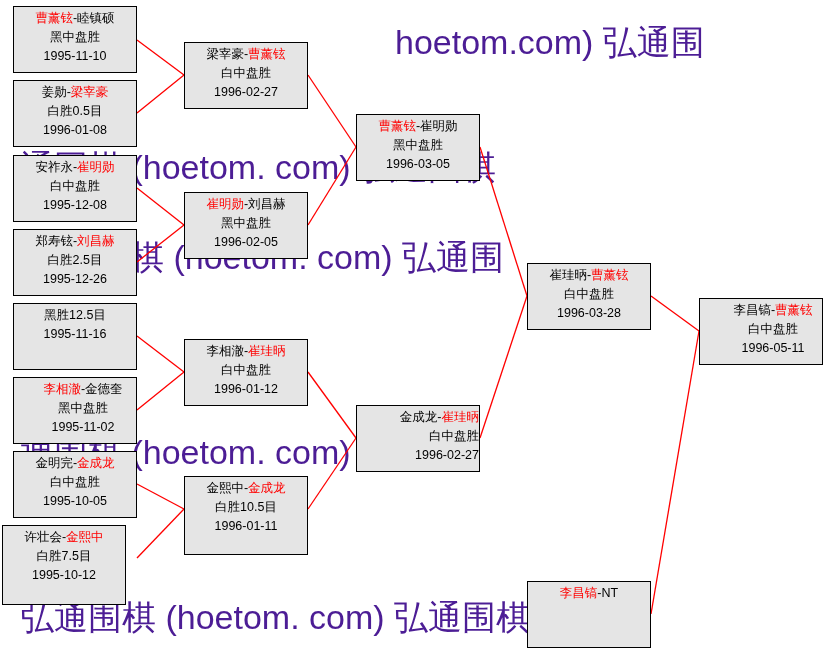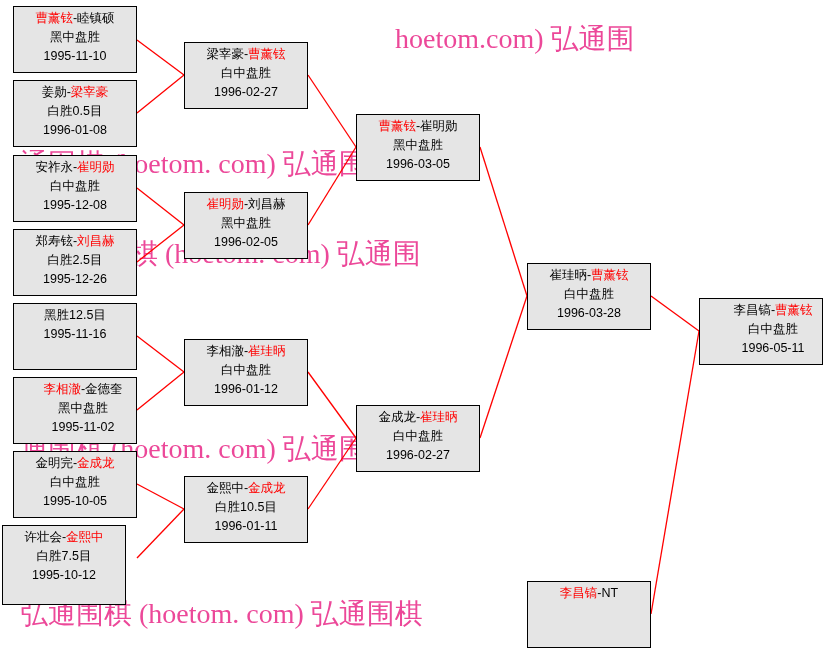--- a/index.html
+++ b/index.html
@@ -22,23 +22,23 @@
   .wm-layer {
     position: absolute;
     left: 0; top: 0;
     width: 833px;
     height: 661px;
     pointer-events: none;
     z-index: 1;
   }
   .wm {
     position: absolute;
-    color: #ec4899;
-    font-size: 28px;
-    font-family: Liberation Serif, serif;
+    color: #4c1d95;
+    font-size: 34px;
+    font-family: Liberation Sans, sans-serif;
     white-space: nowrap;
   }
   
   .lines {
     position: absolute;
     left: 0; top: 0;
     z-index: 2;
   }
   
   .node {
@@ -140,31 +140,31 @@
       <div class="node" style="left: 184px; top: 192px; width: 124px; height: 67px;">
         <span class="ln"><span class="red">崔明勋</span><span class="blk">-刘昌赫</span></span>
         <span class="ln"><span class="blk">黑中盘胜</span></span>
         <span class="ln"><span class="blk">1996-02-05</span></span>
       </div>
       <div class="node" style="left: 184px; top: 339px; width: 124px; height: 67px;">
         <span class="ln"><span class="blk">李相澈-</span><span class="red">崔珪昞</span></span>
         <span class="ln"><span class="blk">白中盘胜</span></span>
         <span class="ln"><span class="blk">1996-01-12</span></span>
       </div>
-      <div class="node" style="left: 184px; top: 476px; width: 124px; height: 67px;">
+      <div class="node" style="left: 184px; top: 476px; width: 124px; height: 79px;">
         <span class="ln"><span class="blk">金熙中-</span><span class="red">金成龙</span></span>
         <span class="ln"><span class="blk">白胜10.5目</span></span>
         <span class="ln"><span class="blk">1996-01-11</span></span>
       </div>
       <div class="node" style="left: 356px; top: 114px; width: 124px; height: 67px;">
         <span class="ln"><span class="red">曹薰铉</span><span class="blk">-崔明勋</span></span>
         <span class="ln"><span class="blk">黑中盘胜</span></span>
         <span class="ln"><span class="blk">1996-03-05</span></span>
       </div>
-      <div class="node" style="left: 356px; top: 405px; width: 124px; height: 67px;">
+      <div class="node" style="left: 356px; top: 405px; width: 124px; height: 67px; text-align: right;">
         <span class="ln"><span class="blk">金成龙-</span><span class="red">崔珪昞</span></span>
         <span class="ln"><span class="blk">白中盘胜</span></span>
         <span class="ln"><span class="blk">1996-02-27</span></span>
       </div>
       <div class="node" style="left: 527px; top: 263px; width: 124px; height: 67px;">
         <span class="ln"><span class="blk">崔珪昞-</span><span class="red">曹薰铉</span></span>
         <span class="ln"><span class="blk">白中盘胜</span></span>
         <span class="ln"><span class="blk">1996-03-28</span></span>
       </div>
       <div class="node" style="left: 527px; top: 581px; width: 124px; height: 67px;">

